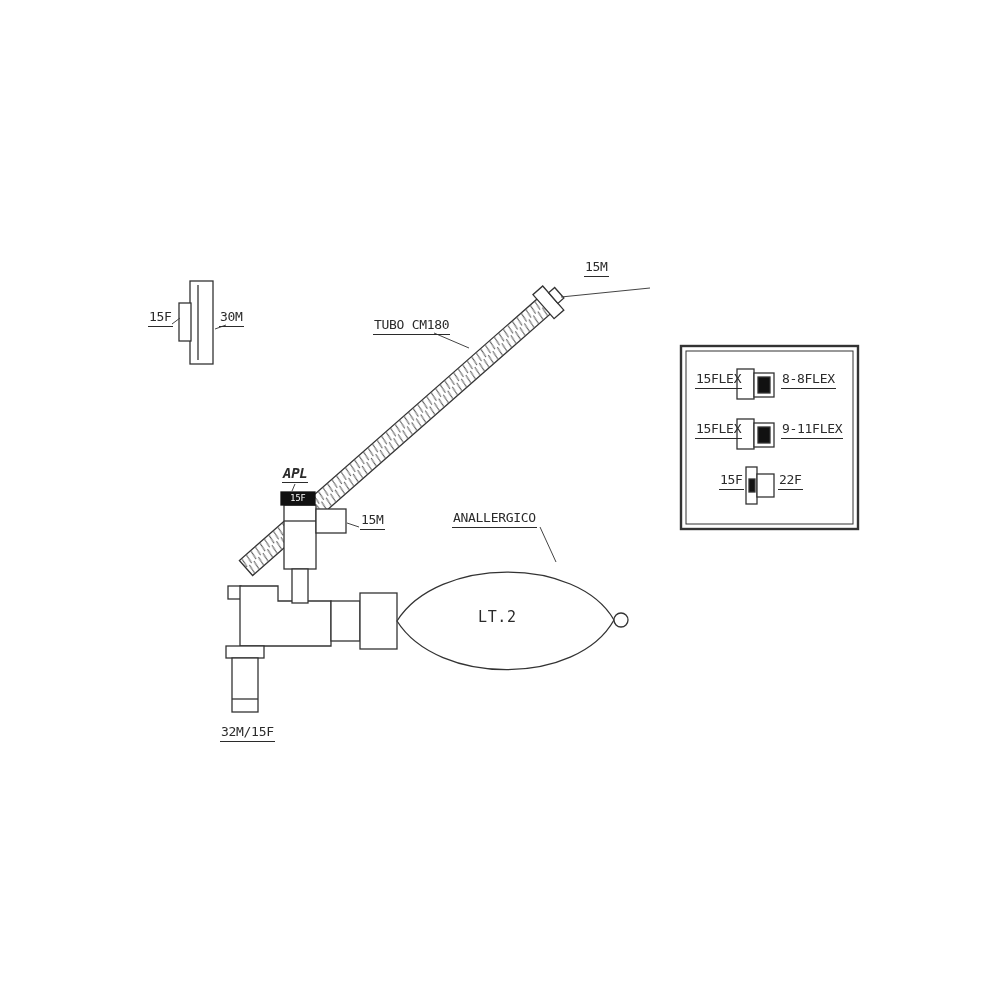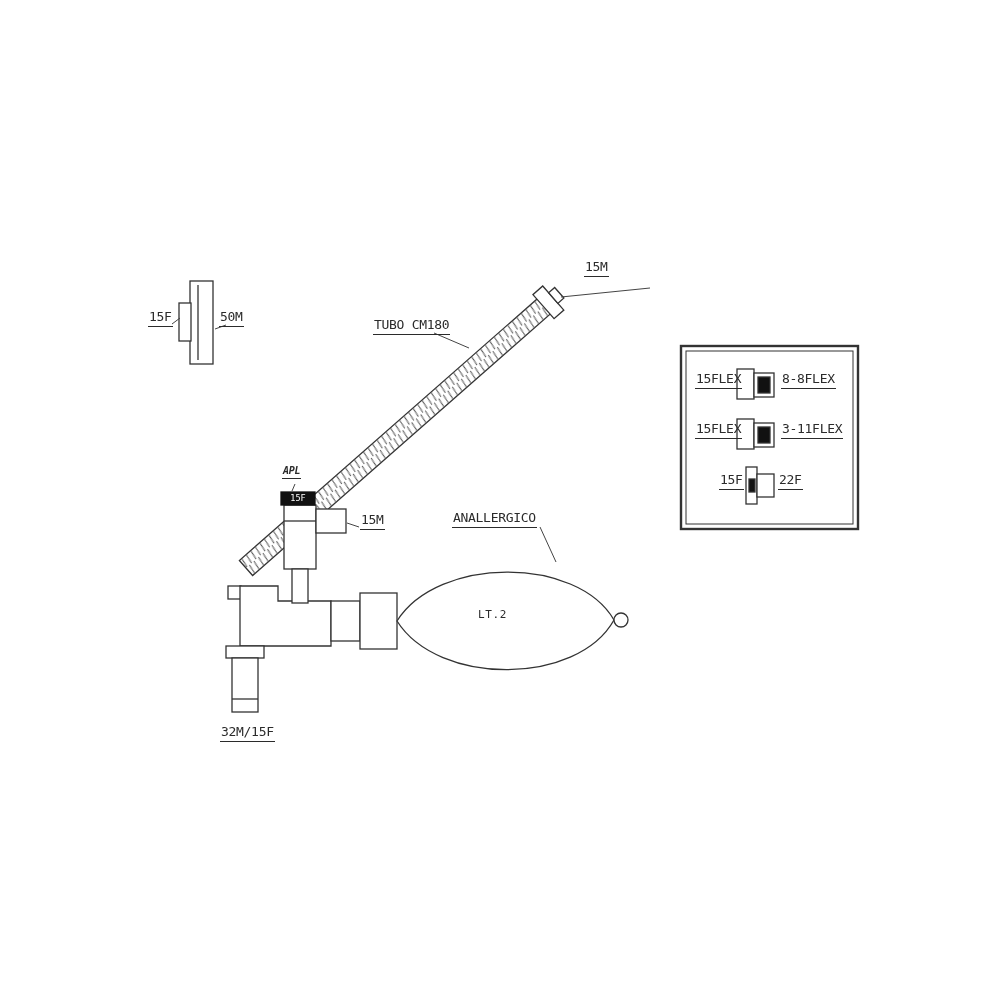--- a/index.html
+++ b/index.html
@@ -8,22 +8,22 @@
     font-family:"DejaVu Sans Mono","Liberation Mono",monospace;
     overflow:hidden;
   }
   .canvas svg{position:absolute;left:0;top:0;}
   .lbl{
     position:absolute;font-size:13px;line-height:1.15;color:#2b2b2b;
     letter-spacing:-0.3px;border-bottom:1.2px solid #2b2b2b;
     white-space:nowrap;padding:0 1px 1px 1px;
   }
   .lbl.nou{border-bottom:none;}
-  .lbl.big{font-size:11px;letter-spacing:0.6px;}
-  .lbl.italic{font-style:italic;font-weight:bold;font-size:10px;}
+  .lbl.big{font-size:15px;letter-spacing:0.6px;}
+  .lbl.italic{font-style:italic;font-weight:bold;font-size:14px;}
   .badge{
     position:absolute;left:281px;top:492px;width:34px;height:13px;
     background:#111;color:#fff;font-size:8.5px;text-align:center;
     line-height:13px;letter-spacing:0;
   }
 </style>
 </head>
 <body>
 
 <div class="canvas">
@@ -103,36 +103,36 @@
       <rect x="758" y="427" width="12" height="16" fill="#111"></rect>
     </g>
     <g stroke="#333" stroke-width="1.3" fill="#fff">
       <rect x="746" y="467" width="11" height="37"></rect>
       <rect x="757" y="474" width="17" height="23"></rect>
       <rect x="749" y="479" width="6" height="13" fill="#111"></rect>
     </g>
   </svg>
 
   <span class="lbl" style="left:148px;top:310px">15F</span>
-  <span class="lbl" style="left:219px;top:310px">50M</span>
+  <span class="lbl" style="left:219px;top:310px">30M</span>
 
   <span class="lbl" style="left:373px;top:318px">TUBO CM180</span>
   <span class="lbl" style="left:584px;top:260px">15M</span>
 
   <span class="lbl italic" style="left:282px;top:465px">APL</span>
   <div class="badge">15F</div>
   <span class="lbl" style="left:360px;top:513px">15M</span>
 
   <span class="lbl" style="left:452px;top:511px">ANALLERGICO</span>
   <span class="lbl big nou" style="left:477px;top:609px">LT.2</span>
 
   <span class="lbl" style="left:220px;top:725px">32M/15F</span>
 
   <span class="lbl" style="left:695px;top:372px">15FLEX</span>
   <span class="lbl" style="left:781px;top:372px">8-8FLEX</span>
 
   <span class="lbl" style="left:695px;top:422px">15FLEX</span>
-  <span class="lbl" style="left:781px;top:422px">3-11FLEX</span>
+  <span class="lbl" style="left:781px;top:422px">9-11FLEX</span>
 
   <span class="lbl" style="left:719px;top:473px">15F</span>
   <span class="lbl" style="left:778px;top:473px">22F</span>
 
 </div>
 
 </body></html>

